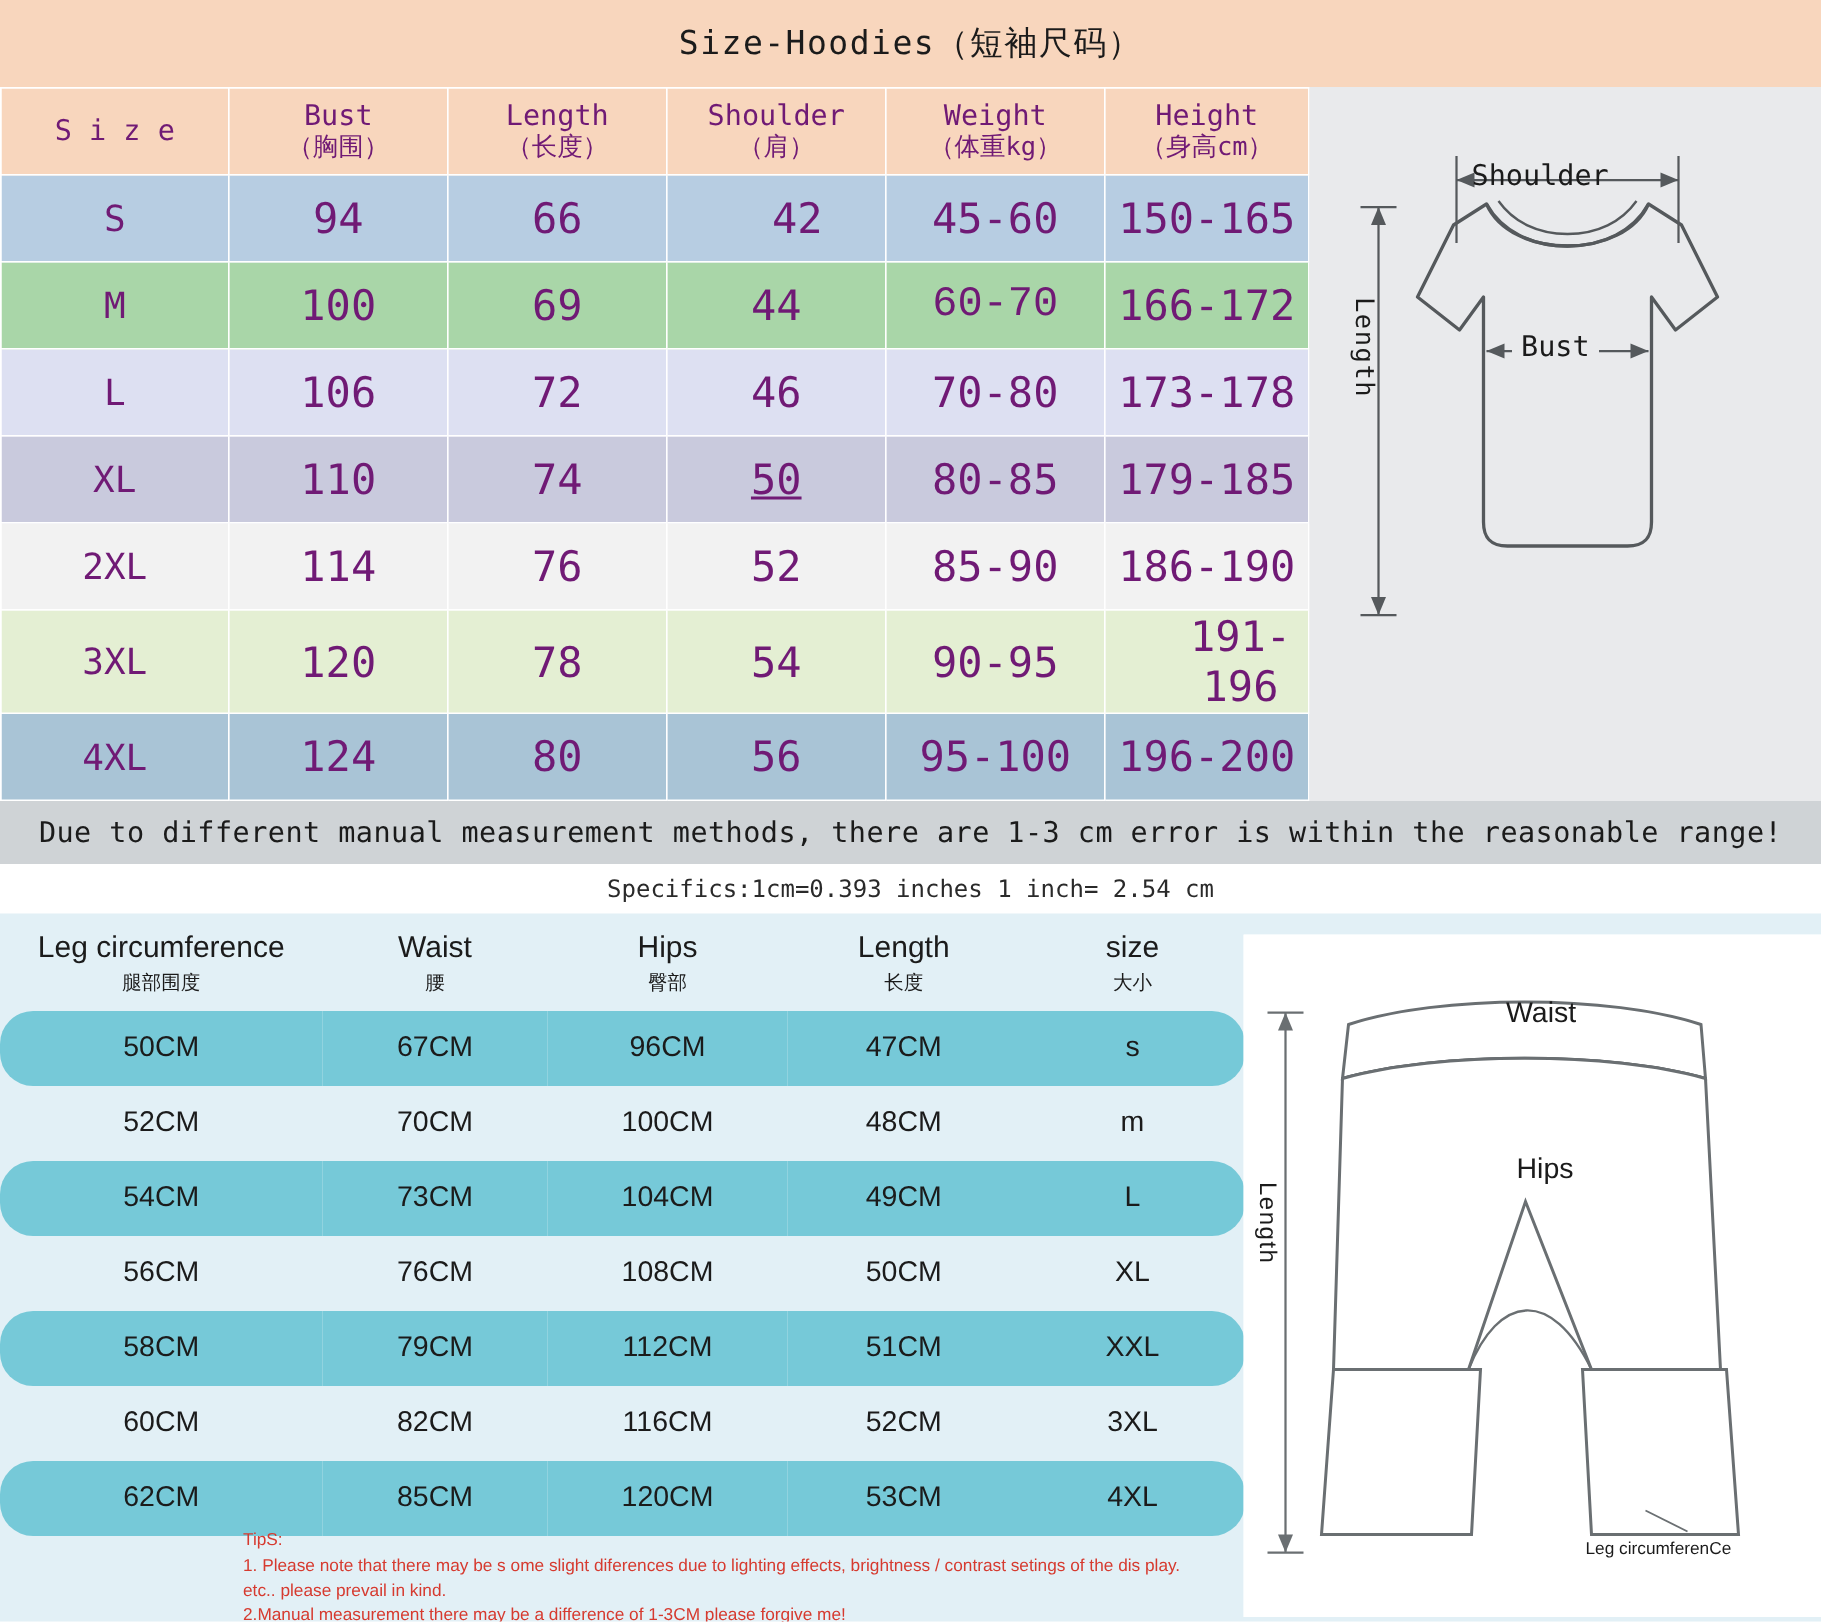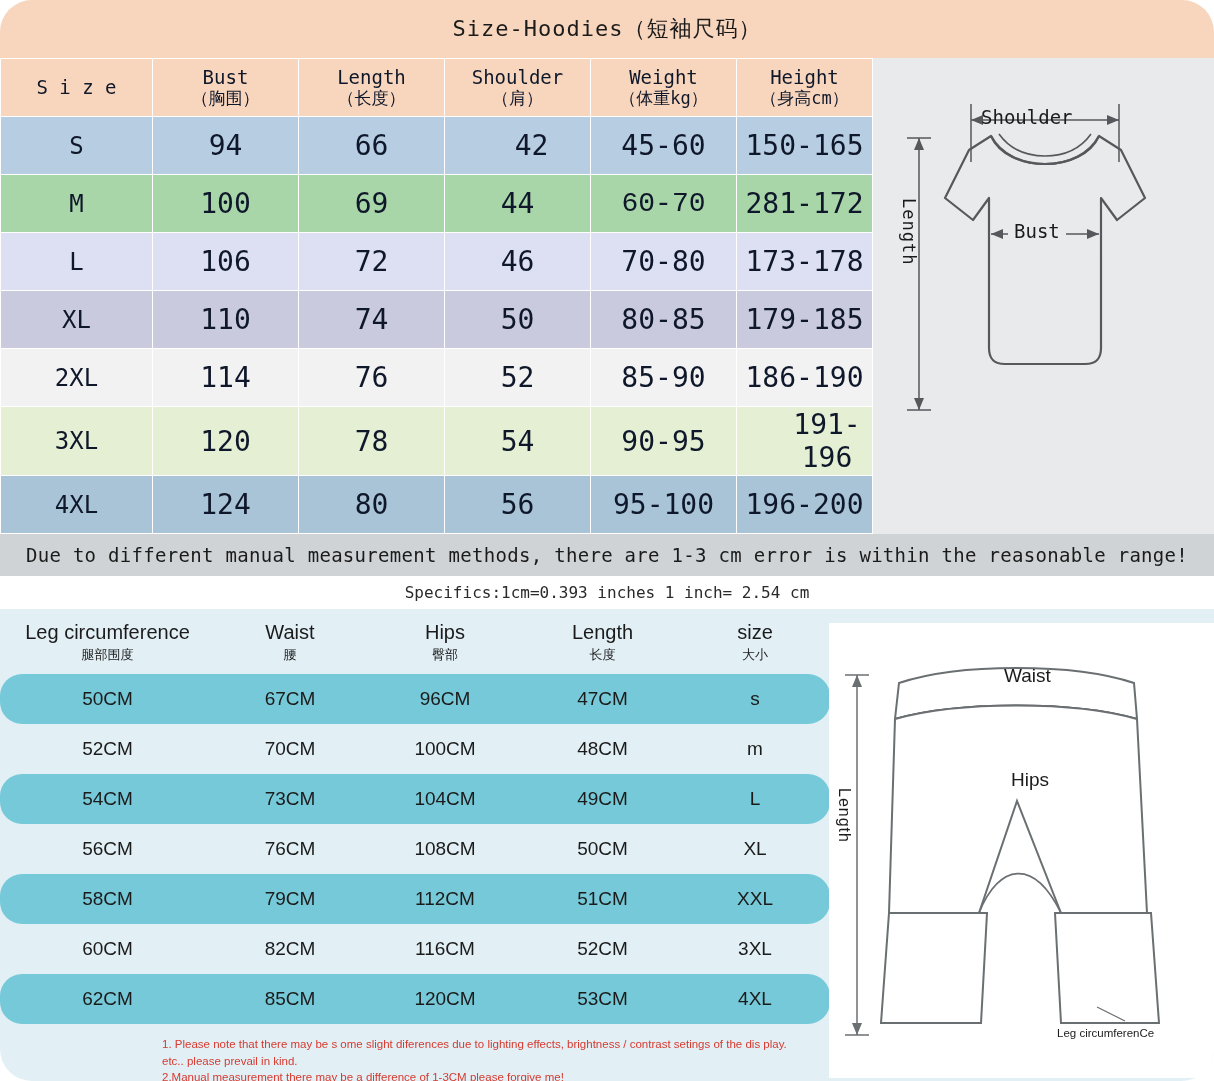--- a/index.html
+++ b/index.html
@@ -2,38 +2,38 @@
 <html><head>
 <meta charset="utf-8">
 <style>
   * { box-sizing: border-box; }
   html, body {
     margin: 0; padding: 0;
     width: 1214px; height: 1081px;
     background: #ffffff;
     font-family: "Liberation Sans", sans-serif;
   }
-  #page { position: relative; width: 1214px; height: 1081px; overflow: hidden; border-radius: 32px; }
+  #page { position: relative; width: 1214px; height: 1081px; overflow: hidden; }
 
   
   .top-wrap { position: relative; width: 1214px; }
   .title-bar {
     height: 58px;
     background: #f8d6bd;
     display: flex; align-items: center; justify-content: center;
     font-family: "DejaVu Sans Mono", monospace;
     font-size: 22px; letter-spacing: 1px; color: #1b1b1b;
   }
   .top-flex { display: flex; width: 1214px; }
   .size-table { border-collapse: collapse; width: 872px; table-layout: fixed; }
   .size-table td, .size-table th {
     border: 1px solid #ffffff;
     text-align: center;
     font-family: "DejaVu Sans Mono", monospace;
-    color: #0f172a;
+    color: #701a75;
     font-weight: normal;
   }
   .size-table thead th {
     background: #f8d6bd;
     height: 58px;
     font-size: 19px;
     line-height: 1.15;
     padding: 2px 0;
   }
   .size-table thead th .sub { font-size: 17px; display: block; }
@@ -189,35 +189,35 @@
               <td style="background: rgb(183, 205, 226); padding-left: 29px;">42</td>
               <td style="background: rgb(183, 205, 226);">45-60</td>
               <td style="background: rgb(183, 205, 226);">150-165</td>
             </tr>
             <tr>
               <td style="background: rgb(169, 214, 168);">M</td>
               <td style="background: rgb(169, 214, 168);">100</td>
               <td style="background: rgb(169, 214, 168);">69</td>
               <td style="background: rgb(169, 214, 168);">44</td>
               <td style="background: rgb(169, 214, 168); font-family: Liberation Mono, monospace;">60-70</td>
-              <td style="background: rgb(169, 214, 168);">281-172</td>
+              <td style="background: rgb(169, 214, 168);">166-172</td>
             </tr>
             <tr>
               <td style="background: rgb(221, 224, 242);">L</td>
               <td style="background: rgb(221, 224, 242);">106</td>
               <td style="background: rgb(221, 224, 242);">72</td>
               <td style="background: rgb(221, 224, 242);">46</td>
               <td style="background: rgb(221, 224, 242);">70-80</td>
               <td style="background: rgb(221, 224, 242);">173-178</td>
             </tr>
             <tr>
               <td style="background: rgb(201, 202, 221);">XL</td>
               <td style="background: rgb(201, 202, 221);">110</td>
               <td style="background: rgb(201, 202, 221);">74</td>
-              <td style="background: rgb(201, 202, 221);">50</td>
+              <td style="background: rgb(201, 202, 221); text-decoration: underline;">50</td>
               <td style="background: rgb(201, 202, 221);">80-85</td>
               <td style="background: rgb(201, 202, 221);">179-185</td>
             </tr>
             <tr>
               <td style="background: rgb(242, 242, 242);">2XL</td>
               <td style="background: rgb(242, 242, 242);">114</td>
               <td style="background: rgb(242, 242, 242);">76</td>
               <td style="background: rgb(242, 242, 242);">52</td>
               <td style="background: rgb(242, 242, 242);">85-90</td>
               <td style="background: rgb(242, 242, 242);">186-190</td>
@@ -360,20 +360,21 @@
             <td>62CM</td>
             <td>85CM</td>
             <td>120CM</td>
             <td>53CM</td>
             <td>4XL</td>
           </tr>
         </tbody>
     </table>
 
     <div class="tips">
+      <div class="hdr">TipS:</div>
       <div>1. Please note that there may be s ome slight diferences due to lighting effects, brightness / contrast setings of the dis play.</div>
       <div>etc.. please prevail in kind.</div>
       <div>2.Manual measurement  there may be a difference of 1-3CM  please forgive me!</div>
     </div>
 
     <div class="shorts-img">
       <svg width="385" height="455" viewBox="0 0 385 455">
         <rect x="0" y="0" width="385" height="455" fill="#ffffff"></rect>
 
         <path d="M70 60 C130 40 245 40 305 60 L308 96 C245 78 130 78 66 96 Z" fill="#ffffff" stroke="#6a6f72" stroke-width="2"></path>

